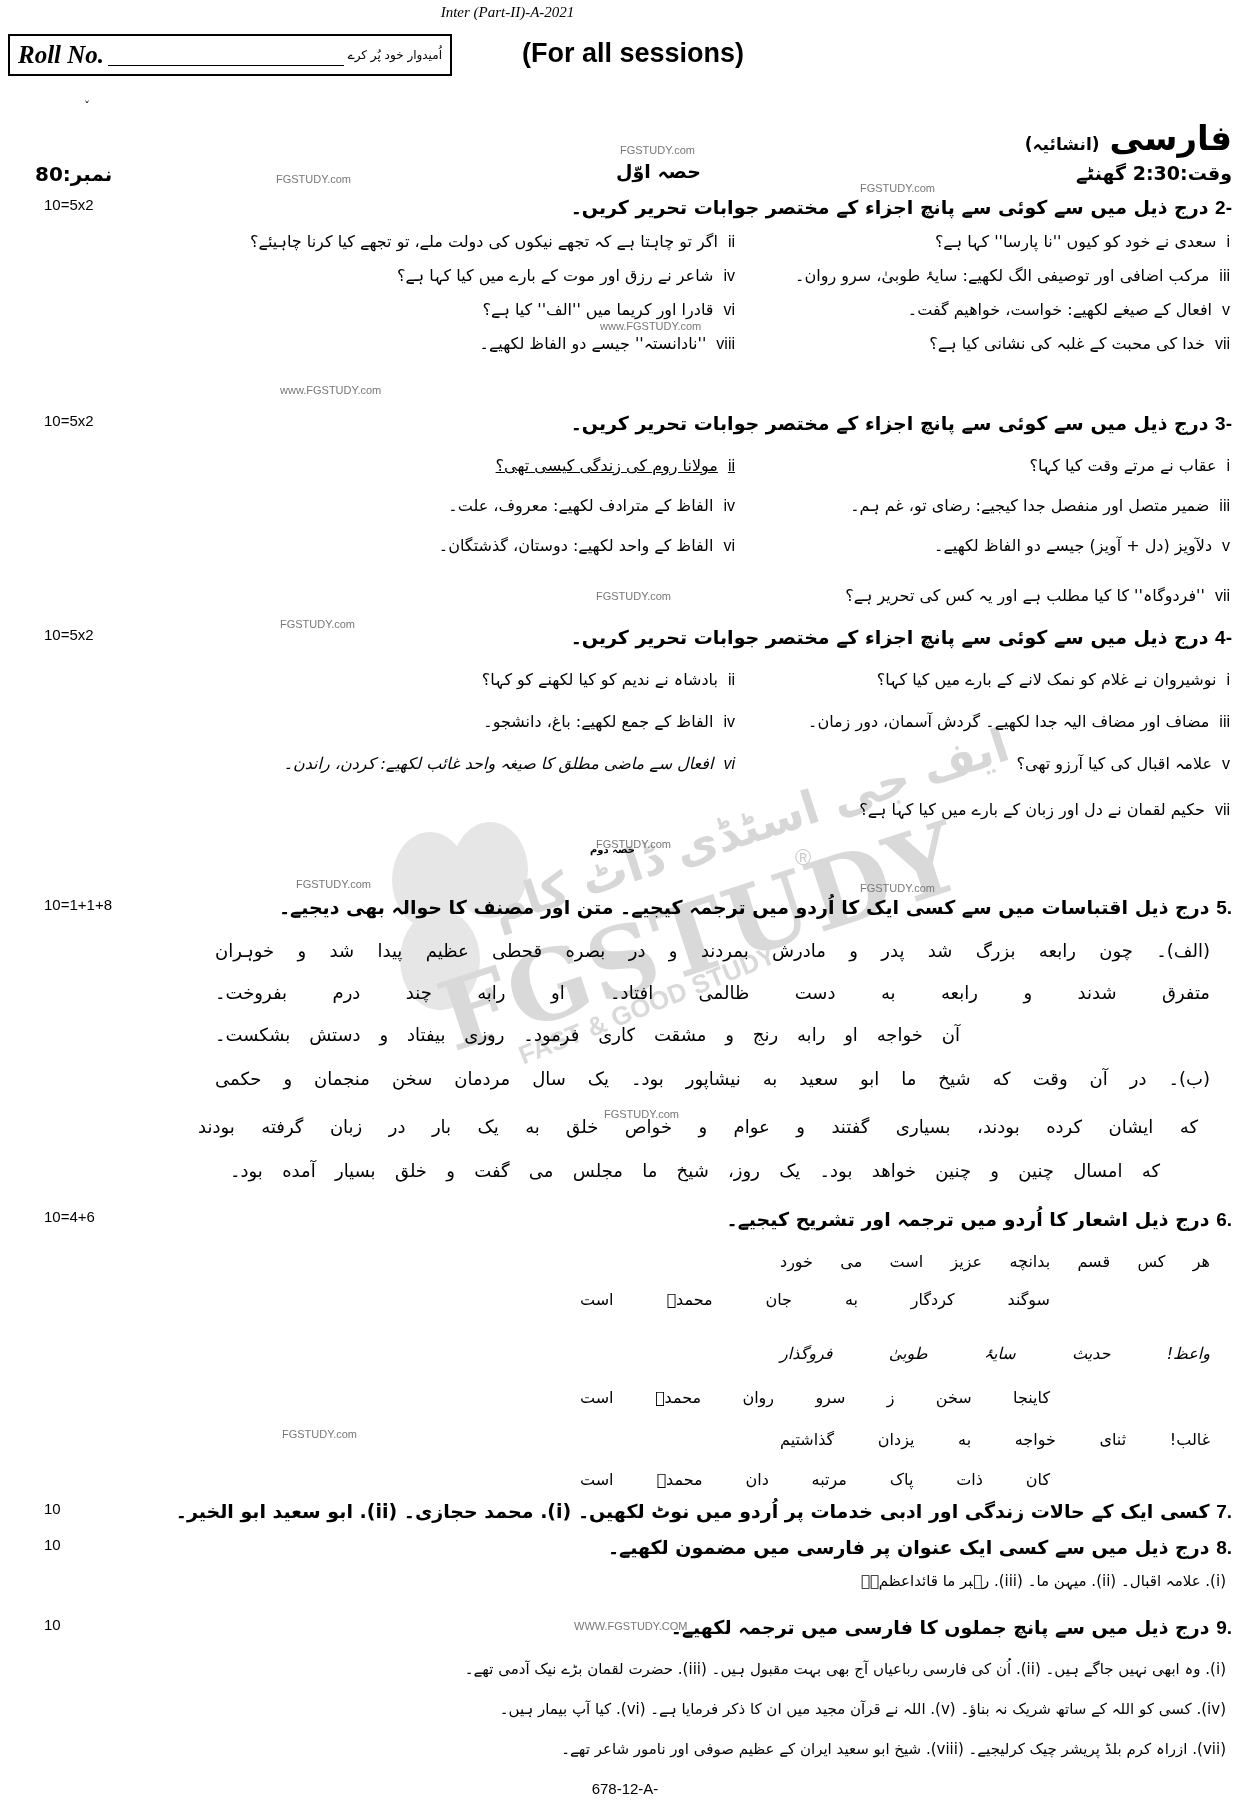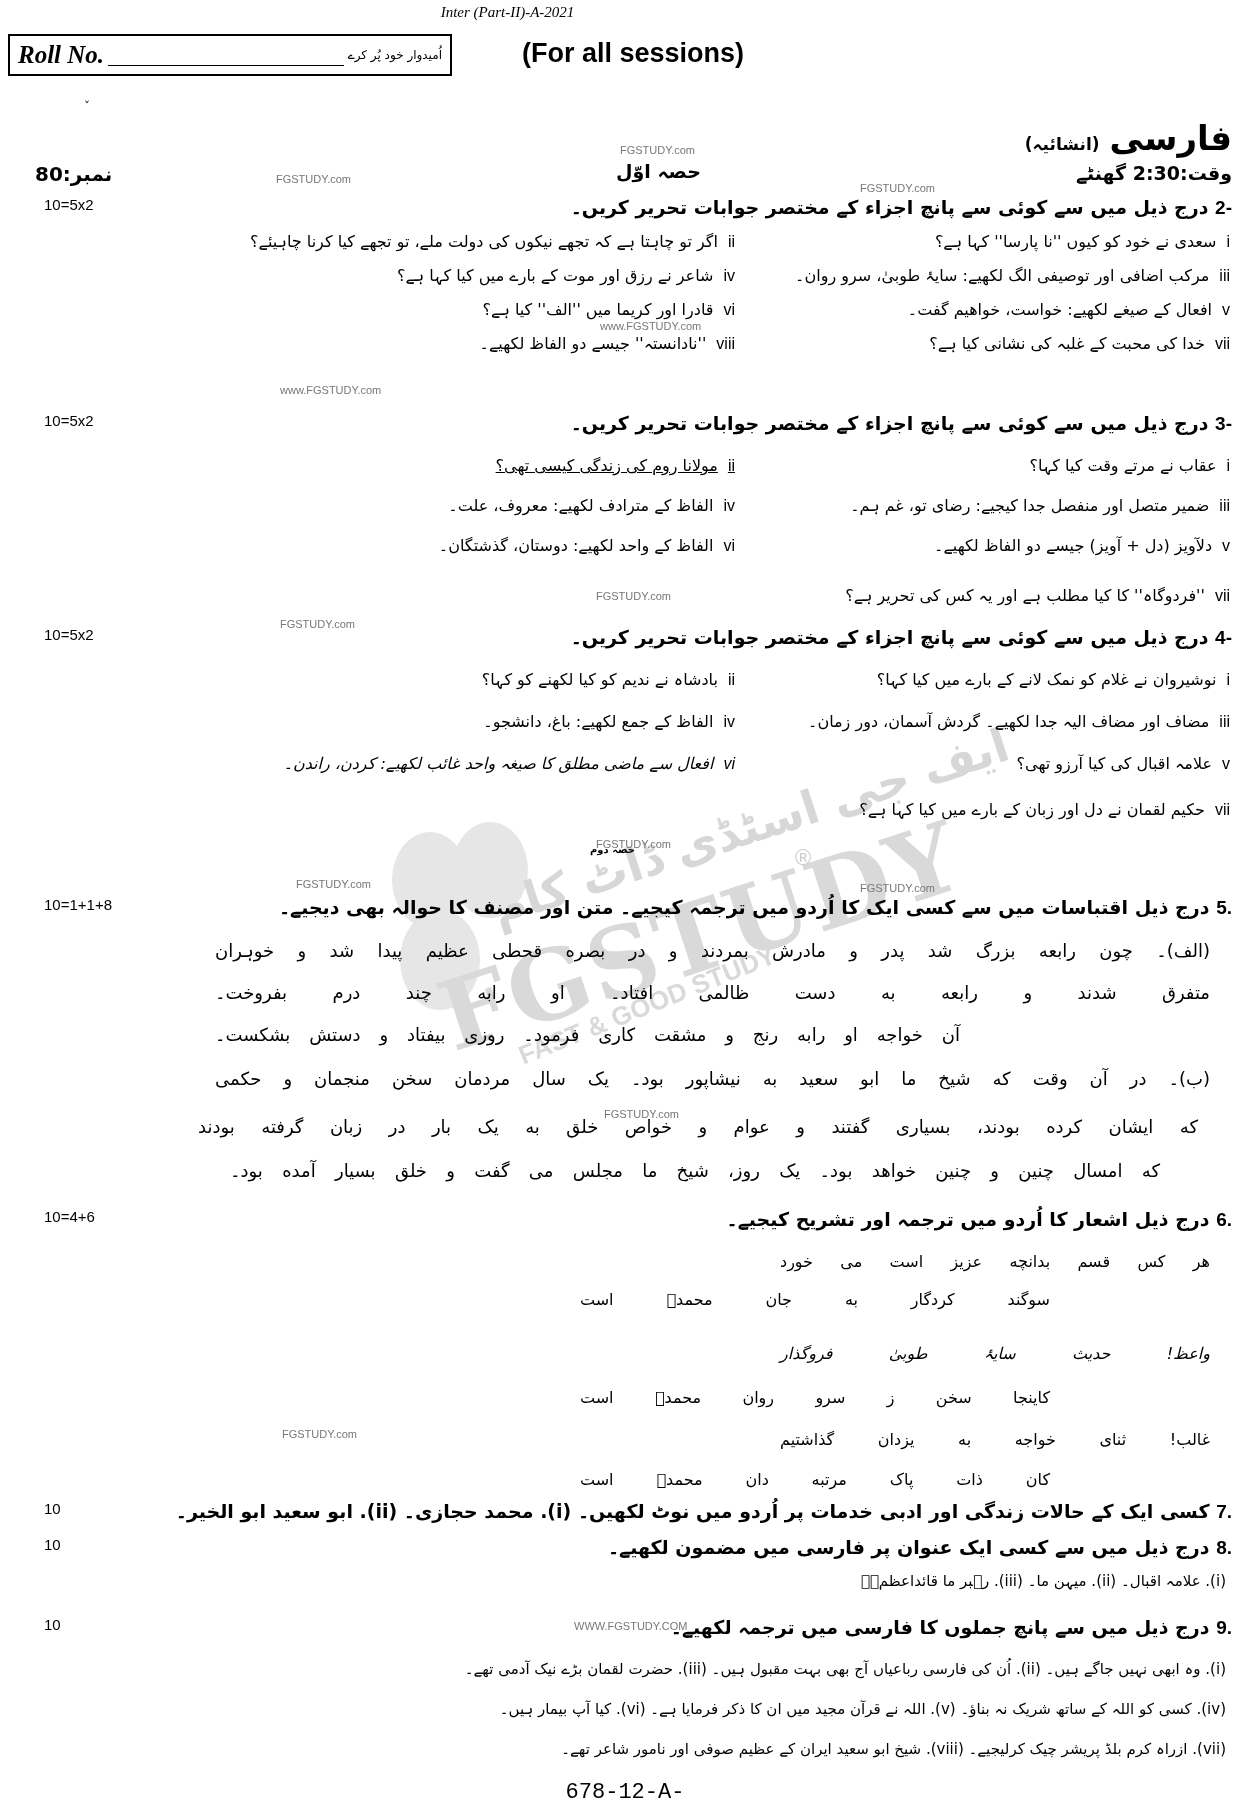--- a/index.html
+++ b/index.html
@@ -26,21 +26,21 @@
 
   .marks { font-family: "Liberation Sans", sans-serif; font-weight: normal; font-size: 15px; left: 44px; }
   .qline { right: 18px; font-weight: bold; font-size: 19px; }
   .item { font-size: 16px; }
   .item .num { font-family: "Liberation Sans", sans-serif; font-size: 16px; margin-left: 10px; }
 
   .passage { right: 40px; font-size: 18px; text-align: justify; text-align-last: justify; }
   .verse { font-size: 16px; }
 
   .watermark-big { left: 380px; top: 760px; width: 520px; height: 300px; pointer-events: none; }
-  .footer-code { left: 0; width: 1250px; top: 1780px; text-align: center; font-family: Liberation Mono, monospace; font-size: 22px; }
+  .footer-code { left: 0; width: 1250px; top: 1780px; text-align: center; font-family: Liberation Sans, sans-serif; font-size: 15px; }
 </style>
 </head>
 <body>
 
 <div class="abs watermark-big">
   <svg width="520" height="300" viewBox="0 0 520 300">
     <g fill="#e6e6e6">
       <ellipse cx="50" cy="120" rx="38" ry="48"></ellipse>
       <ellipse cx="110" cy="110" rx="38" ry="48"></ellipse>
       <ellipse cx="60" cy="200" rx="40" ry="50"></ellipse>

